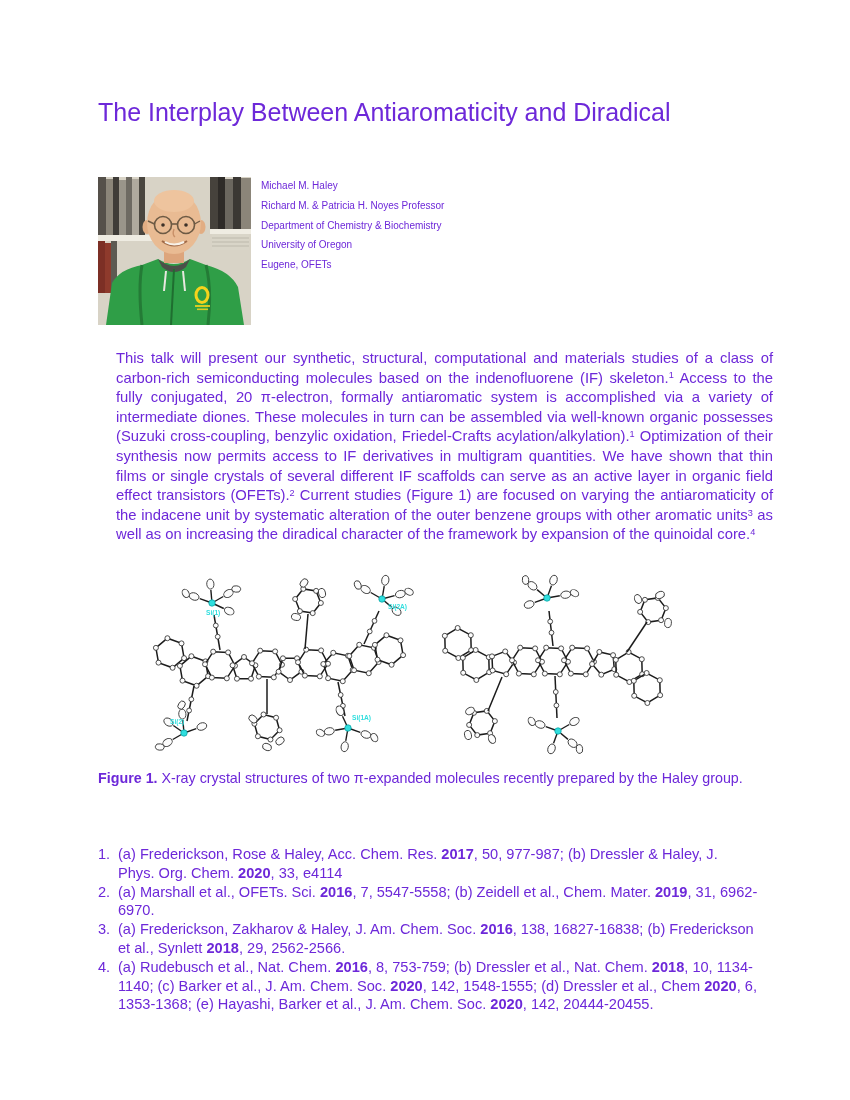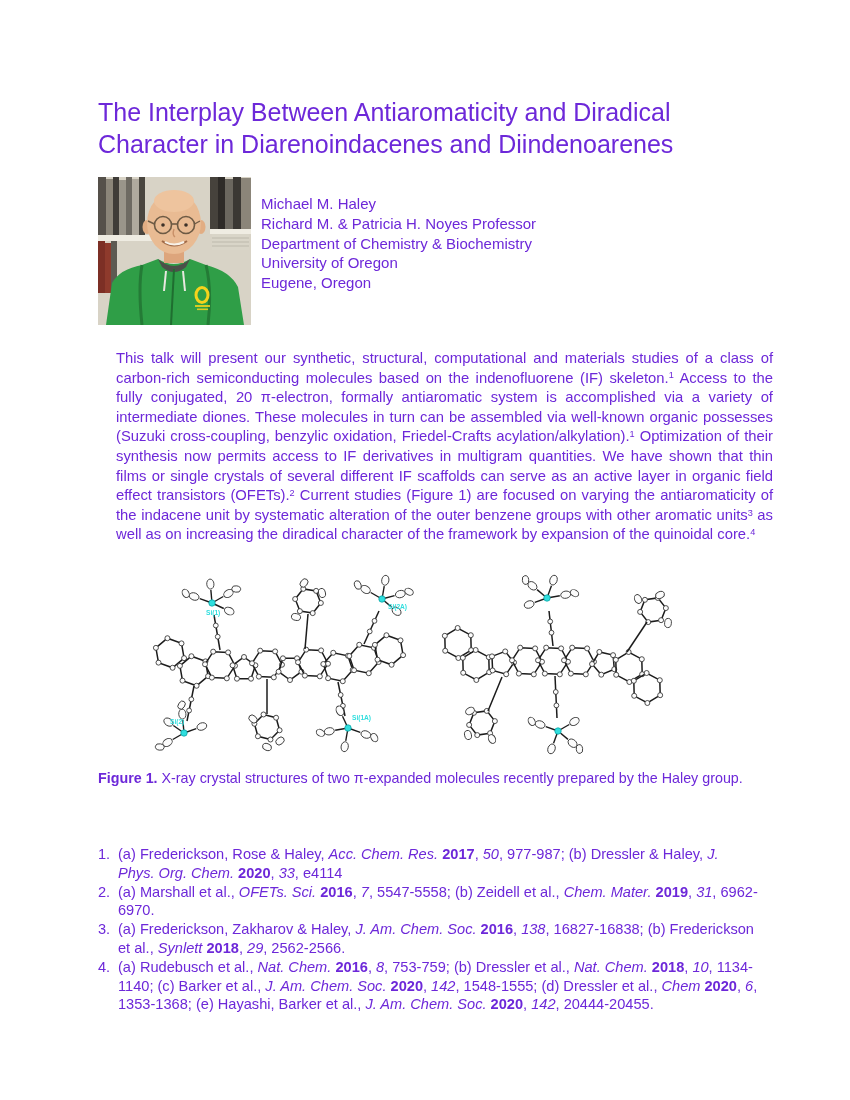--- a/index.html
+++ b/index.html
@@ -2,44 +2,44 @@
 <html><head>
 <meta charset="utf-8">
 <style>
   html,body{margin:0;padding:0;background:#ffffff;}
   .page{position:relative;width:850px;height:1100px;background:#ffffff;overflow:hidden;
         font-family:"Liberation Sans",sans-serif;color:#6d28d9;}
   .title{position:absolute;left:98px;top:96px;width:690px;margin:0;
          font-size:25px;line-height:32px;font-weight:400;letter-spacing:0;}
   .photo{position:absolute;left:98px;top:177px;width:153px;height:148px;}
   .photo svg{display:block;width:100%;height:100%;}
-  .contact{position:absolute;left:261px;top:194px;font-size:15px;line-height:19.8px;}
+  .contact{position:absolute;left:261px;top:176px;font-size:10px;line-height:19.8px;}
   .contact div{white-space:nowrap;}
   .abstract{position:absolute;left:98px;top:331px;width:657px;margin:18px;
             font-size:14.8px;line-height:19.6px;text-align:justify;}
   sup{font-size:0.62em;line-height:0;position:relative;vertical-align:baseline;top:-0.45em;}
   .figure{position:absolute;left:140px;top:553px;width:586px;height:213px;}
   .figure svg{display:block;width:100%;height:100%;}
   .si-label{font-size:6.6px;font-weight:700;font-family:"Liberation Sans",sans-serif;}
   .caption{position:absolute;left:98px;top:769px;width:662px;margin:0;font-size:14.3px;line-height:18px;}
   .keywords{position:absolute;left:98px;top:809px;width:662px;margin:0;font-size:15px;}
   .references{position:absolute;left:98px;top:845px;width:660px;font-size:14.6px;line-height:18.8px;}
   .ref{display:flex;}
   .ref-num{flex:none;width:20px;}
   .ref-body{flex:1;}
-  .it{font-style:italic;text-align:right;}
+  .it{text-align:right;}
   .bd{font-weight:700;}
 </style>
 </head>
 <body>
 
 <div class="page">
 
   <h1 class="title"><span>The Interplay Between Antiaromaticity and Diradical</span><br>
-      <span>Character in Diarenoindacenes and Diindenoarenes</span></h1>
+      </h1>
 
   <div class="photo">
     <svg viewBox="0 0 153 148">
       <rect width="153" height="148" fill="#d8d3c6"></rect>
       <rect x="0" y="0" width="8" height="58" fill="#55504a"></rect>
       <rect x="8" y="2" width="7" height="56" fill="#8b8579"></rect>
       <rect x="15" y="0" width="6" height="58" fill="#3f3c38"></rect>
       <rect x="21" y="3" width="7" height="55" fill="#9a958a"></rect>
       <rect x="28" y="0" width="6" height="58" fill="#6e6a62"></rect>
       <rect x="34" y="2" width="7" height="56" fill="#b0aa9e"></rect>
@@ -84,21 +84,21 @@
       <rect x="97" y="128" width="15" height="2" fill="#f6d31c" opacity="0.85"></rect>
       <rect x="99" y="131.5" width="11" height="1.6" fill="#f6d31c" opacity="0.85"></rect>
     </svg>
   </div>
 
   <div class="contact">
     <div>Michael M. Haley</div>
     <div>Richard M. &amp; Patricia H. Noyes Professor</div>
     <div>Department of Chemistry &amp; Biochemistry</div>
     <div>University of Oregon</div>
-    <div>Eugene, Oregon</div>
+    <div>Eugene, OFETs</div>
   </div>
 
   <p class="abstract"><span>This talk will present our synthetic, structural, computational and materials studies of a class of carbon-rich semiconducting molecules based on the indenofluorene (IF) skeleton.</span><sup>1</sup><span> Access to the fully conjugated, 20 π-electron, formally antiaromatic system is accomplished via a variety of intermediate diones. These molecules in turn can be assembled via well-known organic possesses (Suzuki cross-coupling, benzylic oxidation, Friedel-Crafts acylation/alkylation).</span><sup>1</sup><span> Optimization of their synthesis now permits access to IF derivatives in multigram quantities. We have shown that thin films or single crystals of several different IF scaffolds can serve as an active layer in organic field effect transistors (OFETs).</span><sup>2</sup><span> Current studies (Figure 1) are focused on varying the antiaromaticity of the indacene unit by systematic alteration of the outer benzene groups with other aromatic units</span><sup>3</sup><span> as well as on increasing the diradical character of the framework by expansion of the quinoidal core.</span><sup>4</sup></p>
 
   <div class="figure">
     <svg id="mol-svg" viewBox="0 0 586 213">
       <g id="mol-layer">
           <polygon points="44.1,105.1 32.6,114.8 18.5,109.6 15.9,94.9 27.4,85.2 41.5,90.4" fill="none" stroke="#1c1c1c" stroke-width="1.5"></polygon>
           <circle cx="44.090590692710684" cy="105.14346711183177" r="2.5" fill="#fcfcfc" stroke="#3a3a3a" stroke-width="0.9"></circle>
           <circle cx="32.59092216397926" cy="114.77454305013191" r="2.5" fill="#fcfcfc" stroke="#3a3a3a" stroke-width="0.9"></circle>

